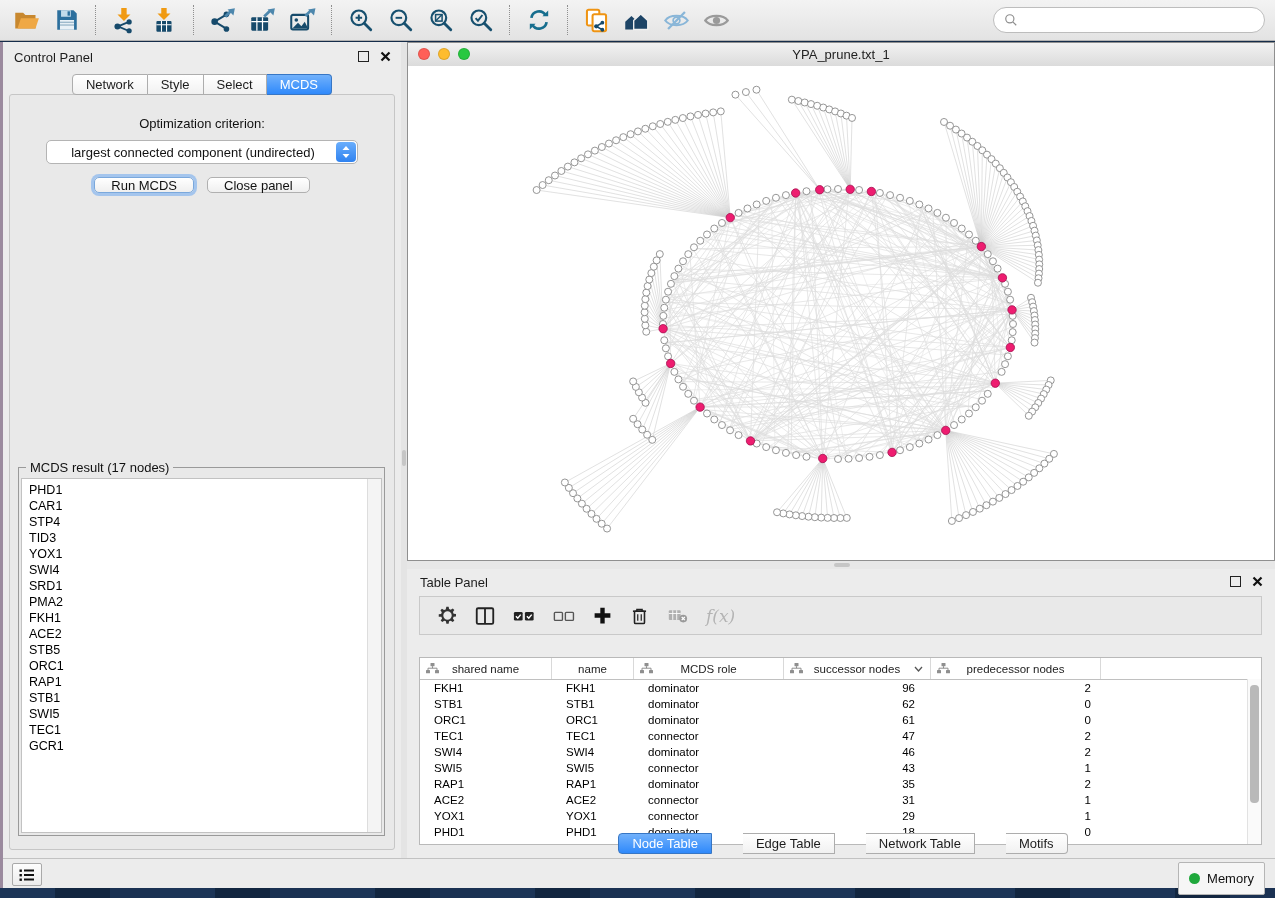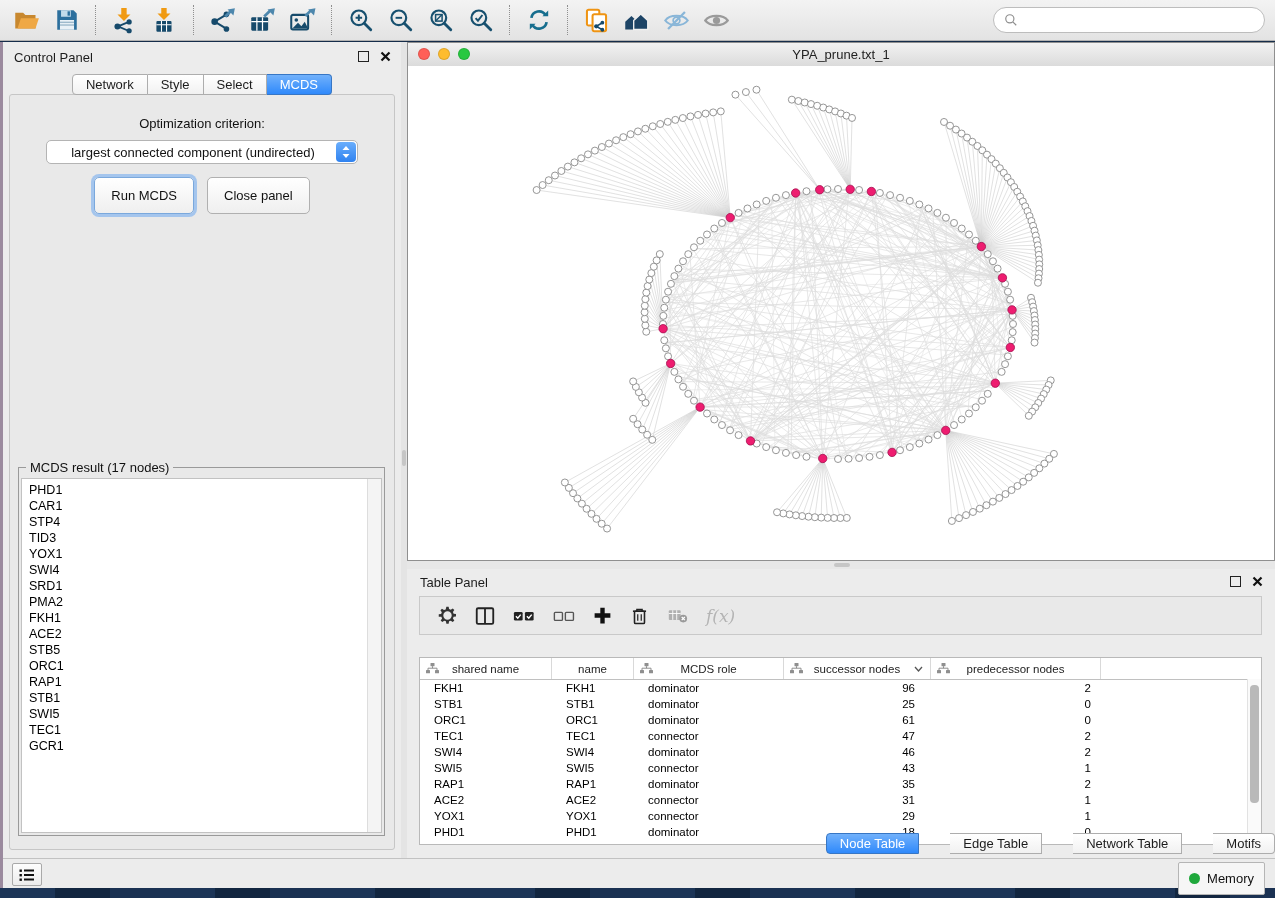--- a/index.html
+++ b/index.html
@@ -33,21 +33,21 @@
   .seg-btn.active{background:linear-gradient(#71b1fb,#2f89fb);border-color:#3776c4;color:#fff;}
   .cp-body{position:absolute;left:6px;right:6px;top:52px;bottom:8px;background:#e9e9e9;
     border:1px solid #c6c6c6;border-radius:3px;}
   .opt-label{margin-top:21px;text-align:center;font-size:13px;color:#111;}
   .dropdown{margin:9px auto 0;width:312px;height:24px;background:#fff;border:1px solid #b4b4b4;
     border-radius:5px;position:relative;display:flex;align-items:center;box-sizing:border-box;}
   .dropdown-value{flex:1;text-align:center;font-size:13px;color:#111;padding-right:18px;}
   .stepper{position:absolute;right:1px;top:1px;bottom:1px;width:20px;border-radius:4px;
     background:linear-gradient(#6aaefc,#2f82f0);display:flex;align-items:center;justify-content:center;}
   .btn-row{margin-top:13px;display:flex;justify-content:center;gap:13px;}
-  .mac-btn{height:37px;padding:0 16px;font-size:13px;color:#111;font-family:inherit;
+  .mac-btn{height:16px;padding:0 16px;font-size:13px;color:#111;font-family:inherit;
     background:linear-gradient(#ffffff,#efefef);border:1px solid #b0b0b0;border-radius:5px;}
   .mac-btn.focused{box-shadow:0 0 0 3px rgba(108,168,240,.55);border-color:#7aa8dc;}
   .result-group{position:absolute;left:8px;right:9px;top:372px;bottom:13px;border:1px solid #9a9a9a;}
   .result-legend{position:absolute;top:-8px;left:7px;background:#e9e9e9;padding:0 4px;font-size:13px;color:#111;}
   .listbox{position:absolute;left:2px;right:2px;top:10px;bottom:2px;background:#fff;border:1px solid #c2c2c2;}
   .list-items{position:absolute;left:0;top:3px;right:14px;}
   .list-item{height:16px;line-height:16px;padding-left:7px;font-size:12.5px;color:#000;}
   .list-scrollbar{position:absolute;right:0;top:0;bottom:0;width:13px;background:#f4f4f4;border-left:1px solid #ddd;}
   
   .vsplit{position:absolute;left:401px;top:42px;width:6px;height:816px;background:#e4e4e4;}
@@ -81,21 +81,21 @@
   .th.filler{flex:1;border-right:none;}
   .tr{display:flex;height:16px;line-height:16px;font-size:11.5px;color:#000;}
   .td{box-sizing:border-box;white-space:nowrap;overflow:hidden;}
   .td.c0{width:132px;padding-left:14px;}
   .td.c1{width:82px;padding-left:14px;}
   .td.c2{width:150px;padding-left:14px;}
   .td.c3{width:147px;text-align:right;padding-right:16px;}
   .td.c4{width:170px;text-align:right;padding-right:10px;}
   .tp-scroll{position:absolute;right:0;top:21px;bottom:0;width:13px;background:#fafafa;border-left:1px solid #e2e2e2;}
   .tp-thumb{position:absolute;left:2px;right:2px;top:6px;height:118px;background:#b9b9b9;border-radius:4px;}
-  .tp-tabs{position:absolute;left:4px;right:0;top:264px;display:flex;justify-content:flex-end;gap:31px;}
+  .tp-tabs{position:absolute;left:4px;right:0;top:264px;display:flex;justify-content:center;gap:31px;}
   
   .statusbar{position:absolute;left:3px;right:0;top:858px;height:30px;background:#ececec;
     border-top:1px solid #c2c2c2;box-sizing:border-box;}
   .list-btn{position:absolute;left:9px;top:4px;width:28px;height:21px;
     background:linear-gradient(#fdfdfd,#ececec);border:1px solid #a9a9a9;border-radius:2px;
     display:flex;align-items:center;justify-content:center;}
   .memory-btn{position:absolute;right:10px;top:3px;height:33px;padding:0 10px;background:#f6f6f6;
     border:1px solid #b5b5b5;display:flex;align-items:center;gap:7px;font-size:13px;color:#111;
     font-family:inherit;border-radius:2px;text-align:center;}
   .memory-dot{width:11px;height:11px;border-radius:50%;background:#1fa83c;}
@@ -1223,21 +1223,21 @@
             <div class="td c0">FKH1</div>
             <div class="td c1">FKH1</div>
             <div class="td c2">dominator</div>
             <div class="td c3">96</div>
             <div class="td c4">2</div>
           </div>
           <div class="tr">
             <div class="td c0">STB1</div>
             <div class="td c1">STB1</div>
             <div class="td c2">dominator</div>
-            <div class="td c3">25</div>
+            <div class="td c3">62</div>
             <div class="td c4">0</div>
           </div>
           <div class="tr">
             <div class="td c0">ORC1</div>
             <div class="td c1">ORC1</div>
             <div class="td c2">dominator</div>
             <div class="td c3">61</div>
             <div class="td c4">0</div>
           </div>
           <div class="tr">

